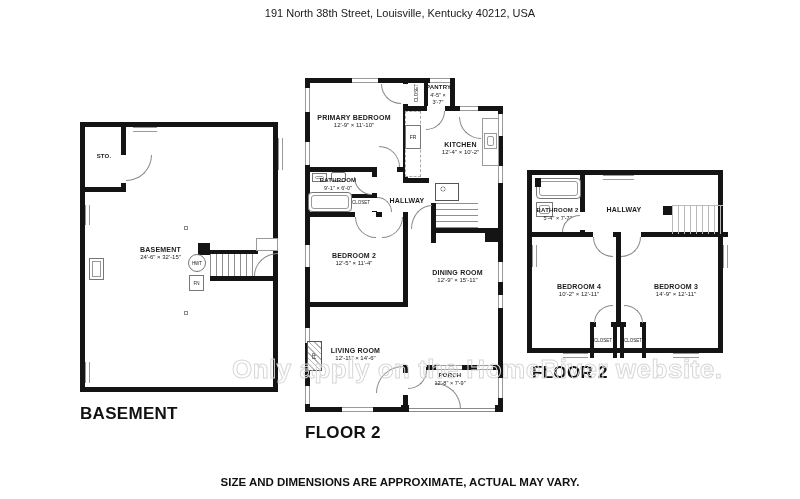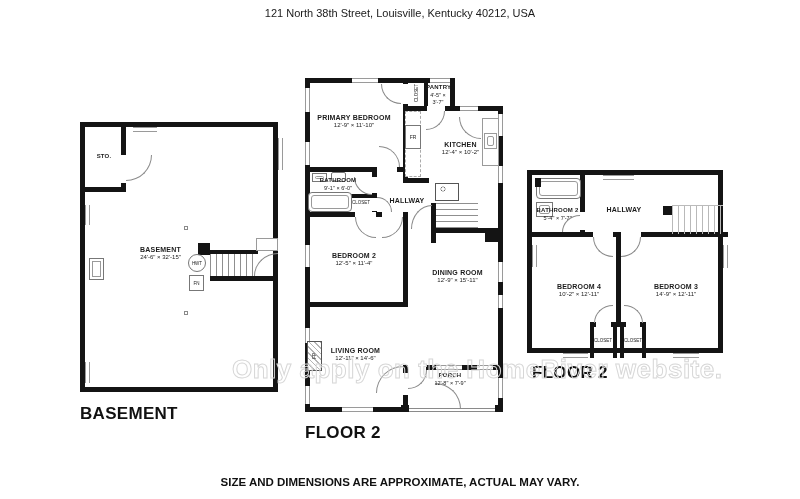--- a/index.html
+++ b/index.html
@@ -49,21 +49,21 @@
   .rdim{font-size:6px;color:#222;}
   .rdim.sm{font-size:5.5px;}
   .vtext{writing-mode:vertical-rl;transform:rotate(180deg);font-size:4.5px;color:#222;
          display:flex;align-items:center;justify-content:center;}
 </style>
 </head>
 <body>
 
 <div class="page">
 
-  <div class="title">121 North 38th Street, Louisville, Kentucky 40212, USA</div>
+  <div class="title">191 North 38th Street, Louisville, Kentucky 40212, USA</div>
 
   <div class="wm" style="left:232px;top:354px;text-align:center;">Only apply on the HomeRiver website.</div>
 
   <div class="plan bordered" style="left:80px;top:122px;width:198px;height:270px;">
 
     <div class="w" style="left:36px;top:0;width:5px;height:65px;"></div>
     <div class="w" style="left:0;top:60px;width:41px;height:5px;"></div>
     <div class="gap" style="left:36px;top:28px;width:5px;height:28px;"></div>
     <div class="arc br" style="left:41px;top:28px;width:26px;height:26px;"></div>
 

